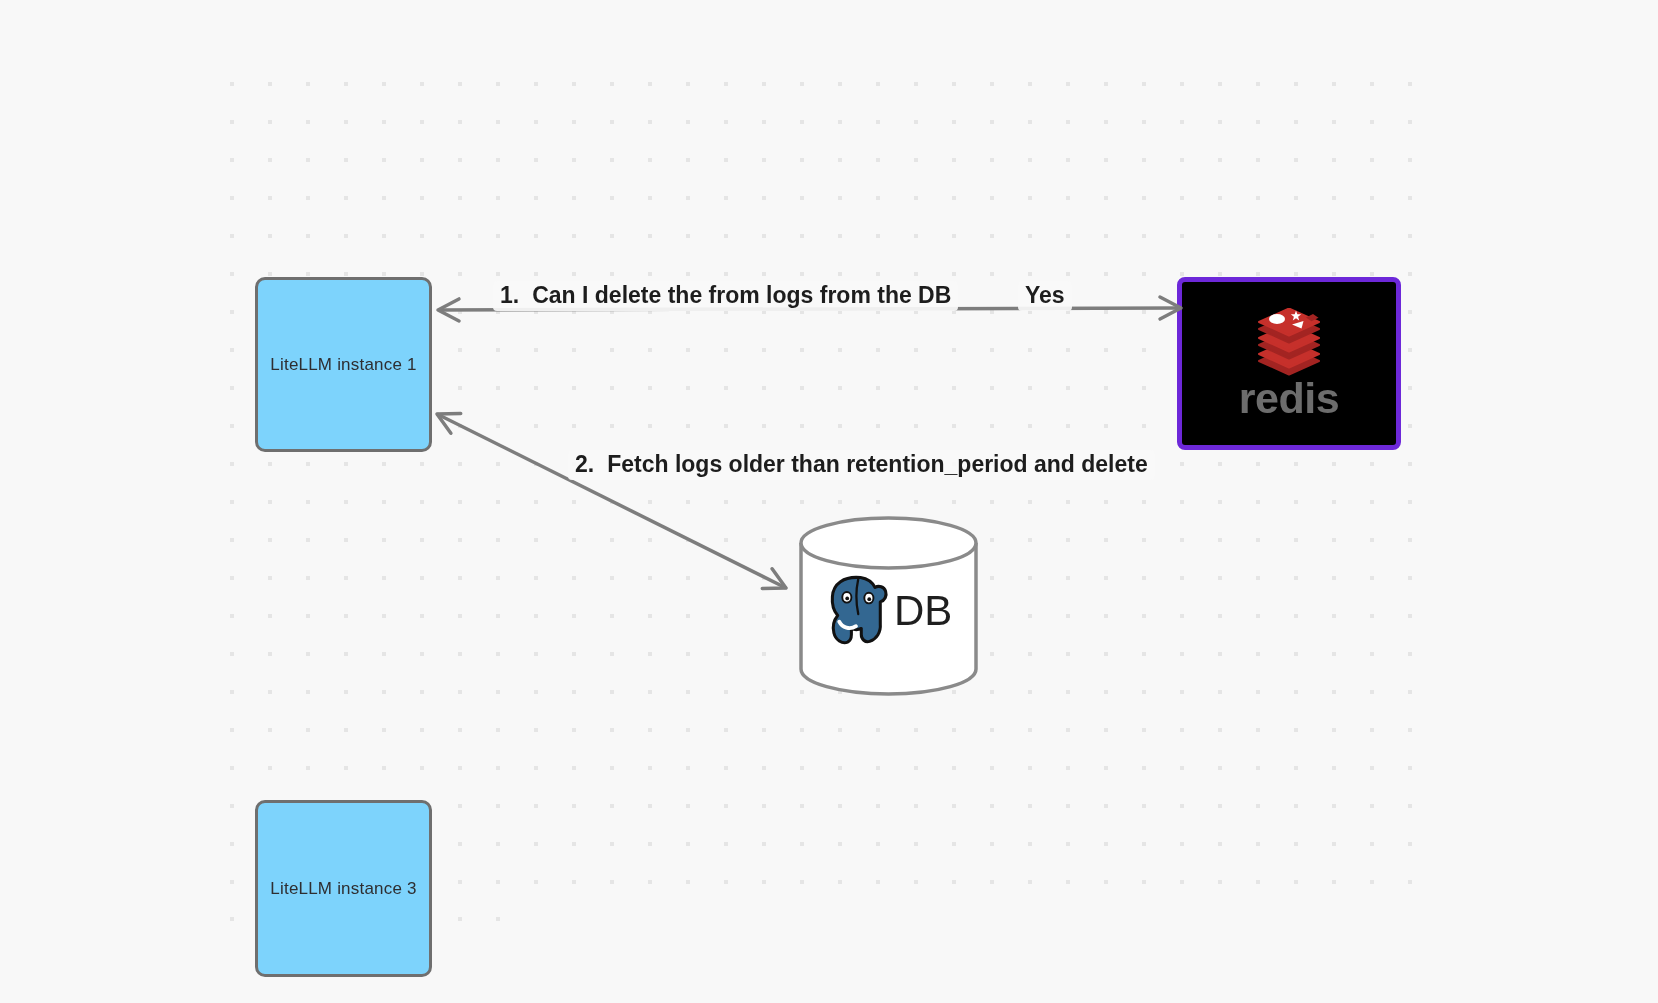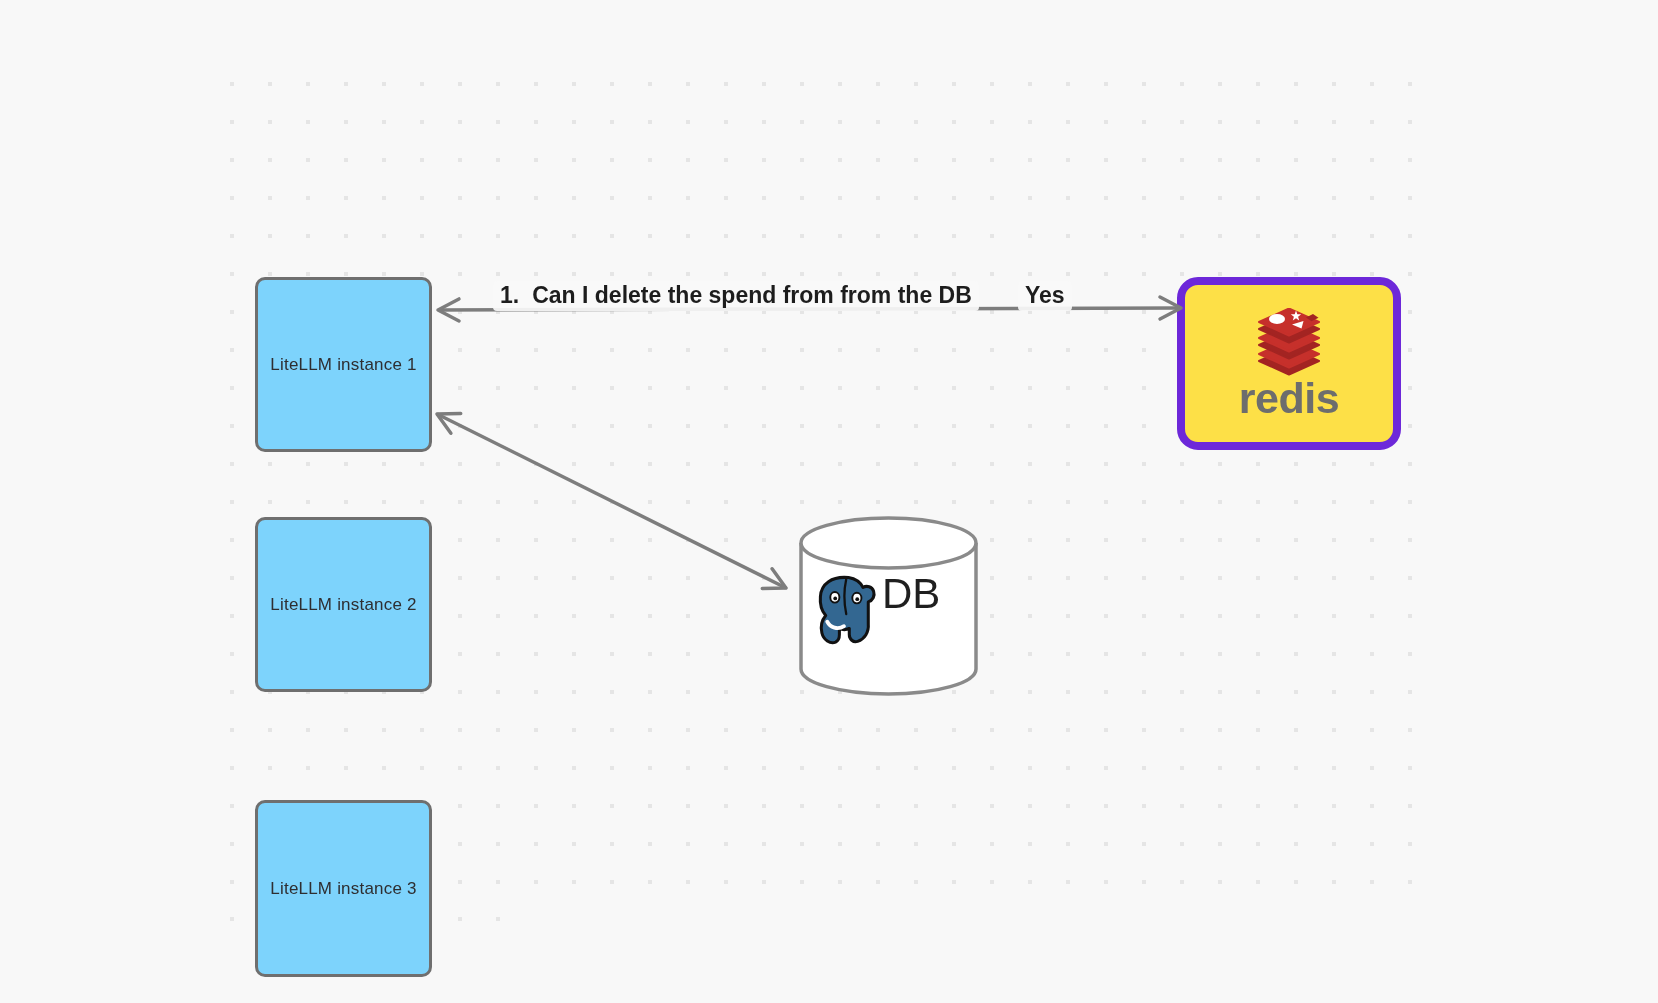--- a/index.html
+++ b/index.html
@@ -19,30 +19,30 @@
     position:absolute;left:255px;width:177px;height:175px;box-sizing:border-box;
     background:#7dd3fc;border:3.5px solid #6f6f6f;border-radius:10px;
     display:flex;align-items:center;justify-content:center;
     font-size:17px;color:#2e2e31;letter-spacing:0.2px;
   }
   .inst-1{top:277px;}
   .inst-2{top:517px;}
   .inst-3{top:800px;height:177px;}
   .redis-node{
     position:absolute;left:1177px;top:277px;width:224px;height:173px;box-sizing:border-box;
-    background:#fde047;border:8px solid #6d28d9;border-radius:21px;
+    background:#000000;border:5px solid #6d28d9;border-radius:8px;
     display:flex;flex-direction:column;align-items:center;justify-content:center;
   }
   .redis-word{
     font-size:43px;font-weight:bold;color:#6d6d6d;line-height:1;
     letter-spacing:-0.5px;margin-top:1px;
   }
   .db-node{position:absolute;left:798px;top:515px;width:181px;height:182px;}
   .db-node > svg.cyl{position:absolute;left:0;top:0;}
-  .db-content{position:absolute;left:11px;top:58px;display:flex;}
+  .db-content{position:absolute;left:23px;top:58px;display:flex;align-items:center;}
   .db-label{font-size:42px;color:#1f1f1f;margin-left:-3px;line-height:1;}
   .overlay{position:absolute;left:0;top:0;}
   .edge-label{
     position:absolute;white-space:nowrap;
     font-weight:bold;font-size:23px;line-height:1.2;color:#1d1d1d;
     background:rgba(248,248,248,0.92);padding:1px 7px;border-radius:4px;
   }
   .edge-label .num{margin-right:13px;}
   .lbl-1{left:493px;top:281px;}
   .lbl-yes{left:1018px;top:281px;}
@@ -51,23 +51,20 @@
 </head>
 <body>
 
 <div class="canvas">
 
   <div class="dots dots-main"></div>
   <div class="dots dots-patch"></div>
 
   <div class="inst inst-1">
     <span>LiteLLM instance 1</span>
-  </div>
-  <div class="inst inst-2">
-    <span>LiteLLM instance 2</span>
   </div>
   <div class="inst inst-3">
     <span>LiteLLM instance 3</span>
   </div>
 
   <div class="redis-node">
     <svg width="84" height="68" viewBox="0 0 84 68">
       <g stroke-linejoin="round">
         <path d="M12 53 L42 39.5 L72 53 L42 66.5 Z" fill="#a32422" stroke="#a32422" stroke-width="2"></path>
         <path d="M12 46 L42 32.5 L72 46 L42 59.5 Z" fill="#c6302b" stroke="#c6302b" stroke-width="2"></path>
@@ -109,17 +106,20 @@
     <defs>
       <marker id="ah" markerUnits="userSpaceOnUse" markerWidth="34" markerHeight="34" refX="28" refY="15" orient="auto-start-reverse">
         <path d="M7 4 L28 15 L7 26" fill="none" stroke="#7d7d7d" stroke-width="3.5" stroke-linecap="round" stroke-linejoin="round"></path>
       </marker>
     </defs>
     <line x1="438" y1="310" x2="1181" y2="308" stroke="#7d7d7d" stroke-width="3.5" marker-start="url(#ah)" marker-end="url(#ah)"></line>
     <line x1="437" y1="414" x2="786" y2="588" stroke="#7d7d7d" stroke-width="3.5" marker-start="url(#ah)" marker-end="url(#ah)"></line>
   </svg>
 
   <div class="edge-label lbl-1">
-    <span class="num">1.</span><span>Can I delete the spend from from the DB</span>
+    <span class="num">1.</span><span>Can I delete the from logs from the DB</span>
   </div>
   <div class="edge-label lbl-yes">Yes</div>
+  <div class="edge-label lbl-2">
+    <span class="num">2.</span><span>Fetch logs older than retention_period and delete</span>
+  </div>
 
 </div>
 
 </body></html>

